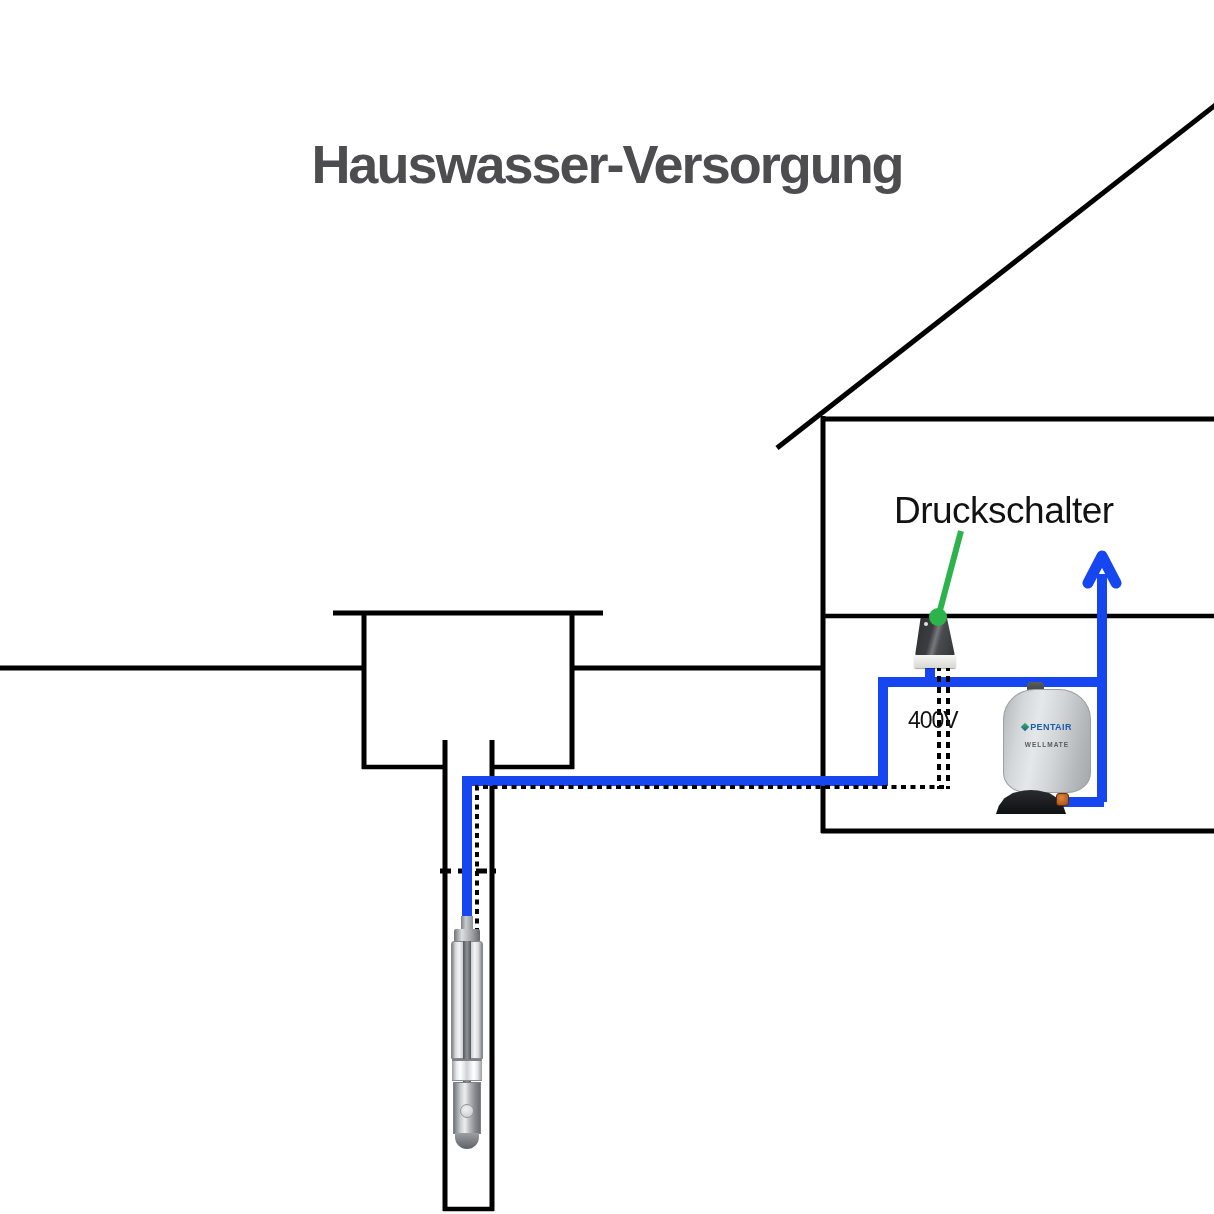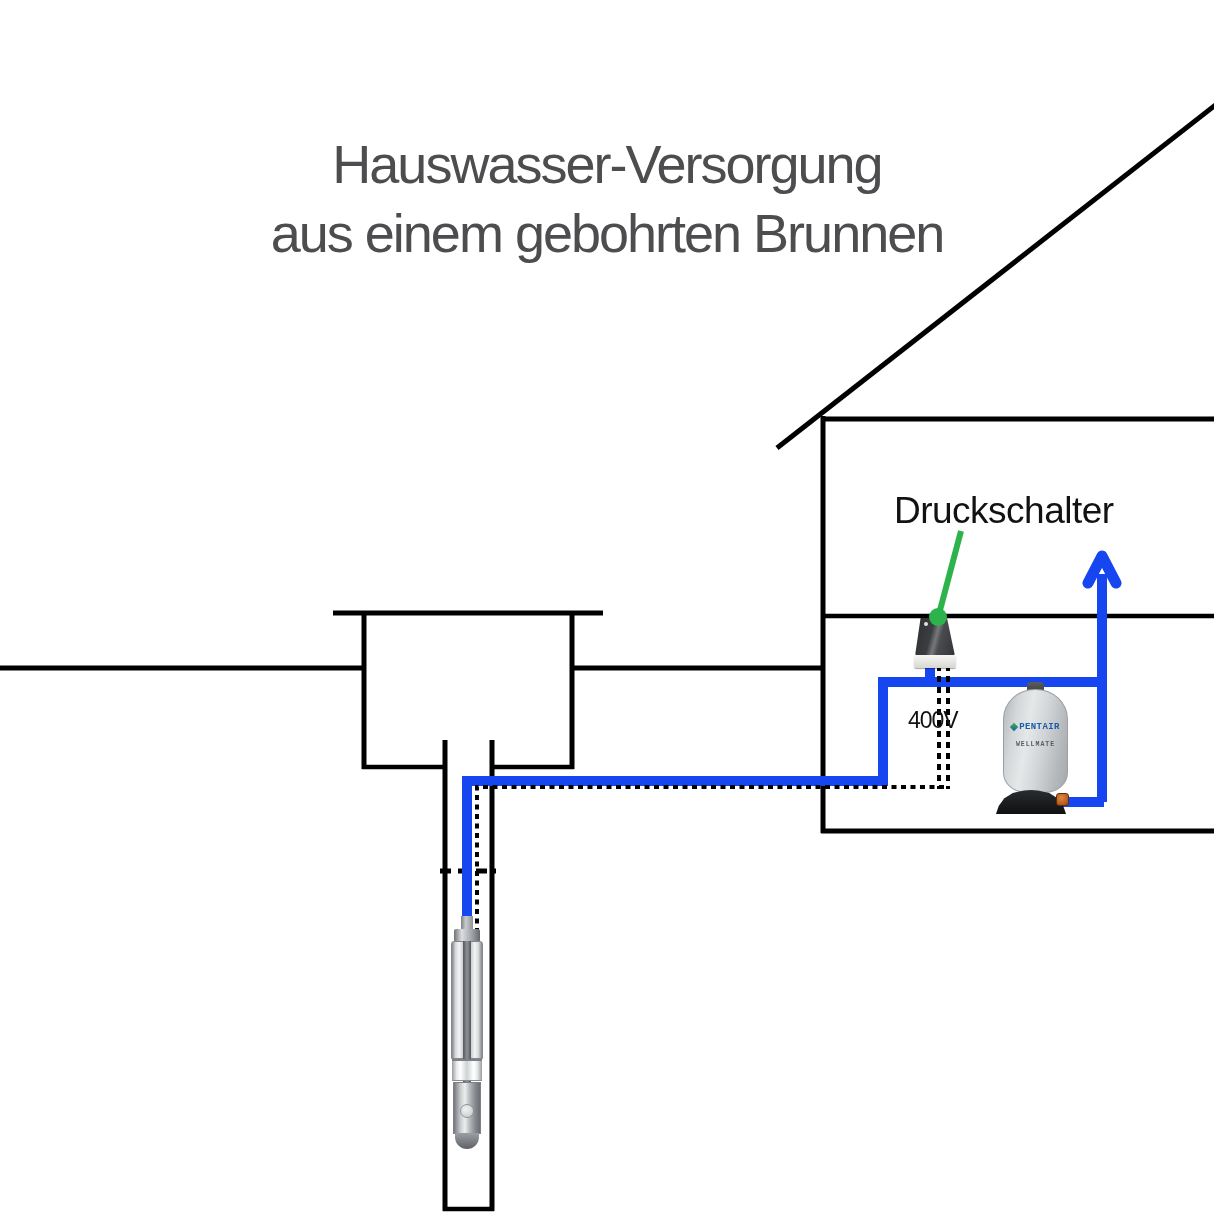--- a/index.html
+++ b/index.html
@@ -12,21 +12,21 @@
   
   #linework{position:absolute;left:0;top:0;width:1214px;height:1214px;}
   .blk{stroke:var(--line-black,#000);fill:none;}
   .blue{stroke:var(--pipe-blue,#1646f0);fill:none;}
   .green{stroke:var(--pointer-green,#2cb34b);fill:none;}
 
   
   .title{
     left:107px;top:130px;width:1000px;text-align:center;
     color:var(--title-gray,#4d4d4f);
-    font-weight:normal;font-size:54px;line-height:1.28;letter-spacing:-2px;
+    font-weight:bold;font-size:54px;line-height:1.28;letter-spacing:-2px;
   }
 
   
   .druck-label{
     left:894px;top:490px;font-size:37px;letter-spacing:-0.5px;
     color:var(--label-black,#121212);font-weight:400;
   }
   .volt-label{
     left:908px;top:707px;font-size:23px;letter-spacing:-1px;
     color:var(--label-black,#121212);font-weight:500;
@@ -51,24 +51,24 @@
     background:var(--pointer-green,#2cb34b);z-index:6;
   }
 
   
   .tank{left:994px;top:681px;width:78px;height:134px;z-index:4;}
   .tank-cap{
     left:33px;top:1px;width:17px;height:11px;border-radius:4px 4px 2px 2px;
     background:linear-gradient(#5a5c5e,#3c3e40);
   }
   .tank-body{
-    left:9px;top:8px;width:65px;height:104px;
+    left:9px;top:8px;width:88px;height:104px;
     border-radius:32px 32px 24px 24px / 30px 30px 20px 20px;
     background:linear-gradient(100deg,#b2b6b9 0%,#d3d7d9 20%,#e5e8e9 38%,#d2d6d8 58%,#b5b9bc 82%,#a4a8ab 100%);
-    border:1px solid #9aa0a3;box-sizing:border-box;font-family:Liberation Mono, monospace;
+    border:1px solid #9aa0a3;box-sizing:border-box;
   }
   .tank-logo{left:0;top:32px;width:100%;text-align:center;}
   .pentair-row{display:flex;align-items:center;justify-content:center;gap:2px;}
   .pentair-diamond{
     width:6px;height:6px;transform:rotate(45deg);
     background:linear-gradient(135deg,#39b54a,var(--pentair-blue,#1b5ca8));
   }
   .pentair-text{
     font-size:9px;font-weight:bold;letter-spacing:0.4px;
     color:var(--pentair-blue,#1b5ca8);
@@ -160,21 +160,20 @@
 
   <polyline class="blk" points="477,933 477,787 945,787" stroke-width="4" stroke-dasharray="5 4.5"></polyline>
   <line class="blk" x1="939" y1="665" x2="939" y2="789" stroke-width="4" stroke-dasharray="6 5"></line>
   <line class="blk" x1="948" y1="665" x2="948" y2="789" stroke-width="4" stroke-dasharray="6 5"></line>
 
   <line class="green" x1="961" y1="531" x2="939" y2="614" stroke-width="6"></line>
 </svg>
 
 <div class="abs title">
   <div>Hauswasser-Versorgung</div>
-  <div>aus einem gebohrten Brunnen</div>
 </div>
 
 <div class="abs druck-label">Druckschalter</div>
 <div class="abs volt-label">400V</div>
 
 <div class="abs switch">
   <div class="abs switch-body"></div>
   <div class="abs switch-gloss"></div>
   <div class="abs switch-base"></div>
 </div>

